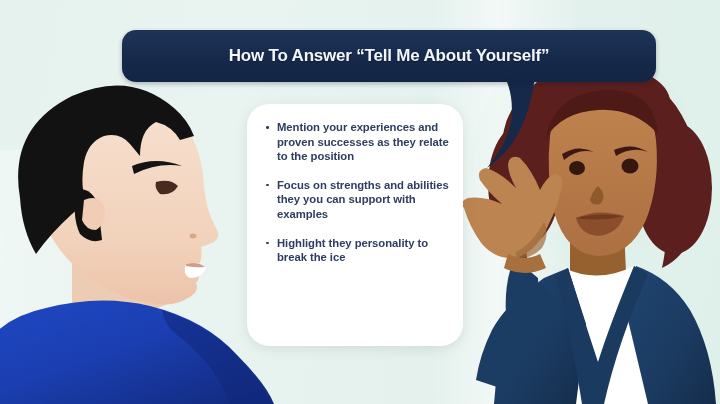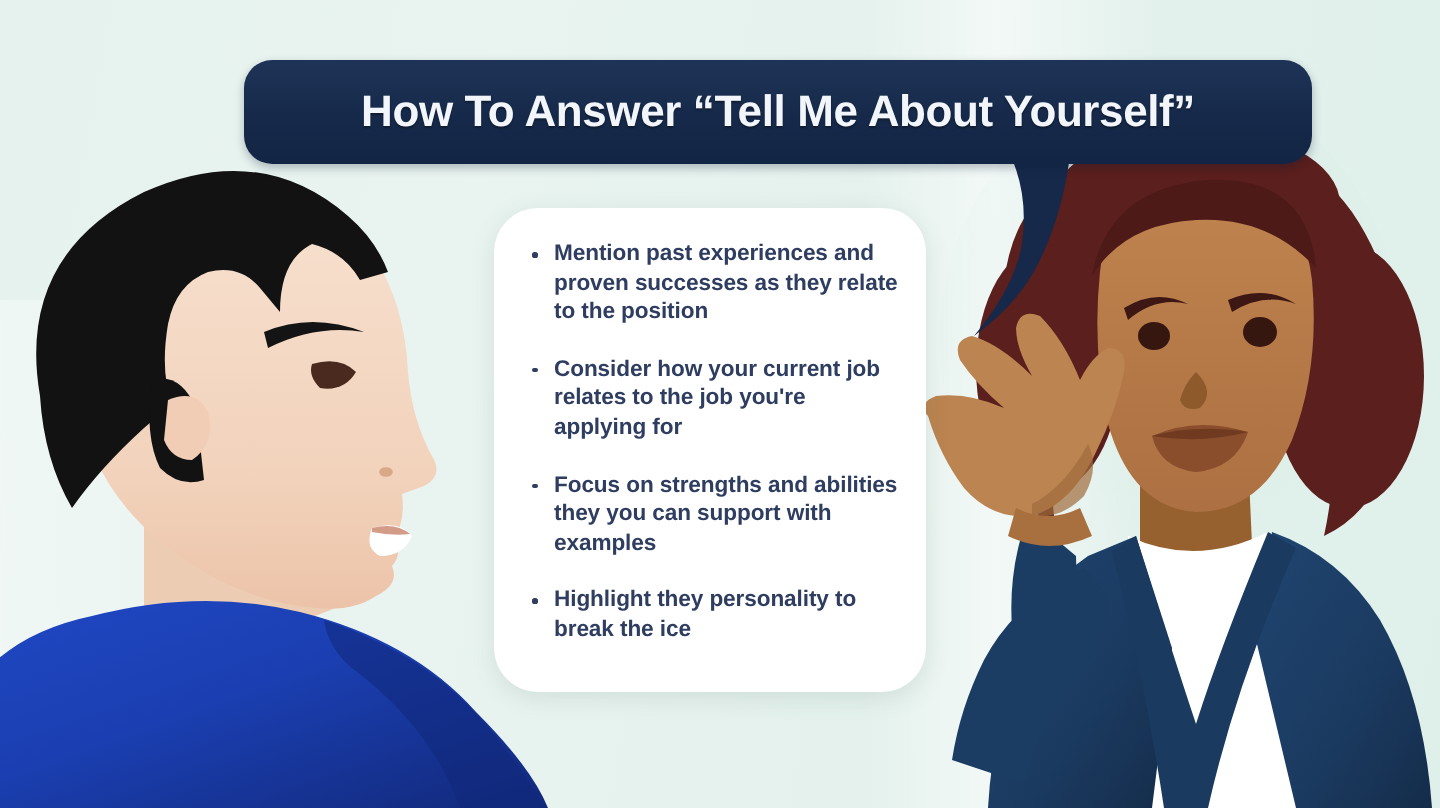--- a/index.html
+++ b/index.html
@@ -39,21 +39,21 @@
   
   .title-banner{
     position:absolute;left:122px;top:30px;width:534px;height:52px;
     background:linear-gradient(180deg,#1e3457 0%,#16294a 55%,#132544 100%);
     border-radius:14px;
     box-shadow:0 2px 5px rgba(10,25,50,.28);
     display:flex;align-items:center;justify-content:center;
     z-index:6;
   }
   .title-text{
-    color:#f2f6fb;font-size:22px;font-weight:bold;letter-spacing:-.2px;
+    color:#f2f6fb;font-size:17px;font-weight:bold;letter-spacing:-.2px;
     white-space:nowrap;
     text-shadow:0 1px 1px rgba(0,0,0,.35);
   }
   .bubble-tail{
     position:absolute;left:477px;top:78px;width:90px;height:92px;z-index:5;
   }
 
   
   .card{
     position:absolute;left:247px;top:104px;width:216px;height:242px;
@@ -253,21 +253,20 @@
              Q30 66 34 44
              Q37 22 30 4 Z" fill="#16294a"></path>
   </svg>
 
   <div class="title-banner">
     <span class="title-text">How To Answer “Tell Me About Yourself”</span>
   </div>
 
   <div class="card">
     <ul class="bullets">
-      <li class="bullet">Mention past experiences and proven successes as they relate to the position</li>
-      <li class="bullet">Consider how your current job relates to the job you're applying for</li>
+      <li class="bullet">Mention your experiences and proven successes as they relate to the position</li>
       <li class="bullet">Focus on strengths and abilities they you can support with examples</li>
       <li class="bullet">Highlight they personality to break the ice</li>
     </ul>
   </div>
 
 
 </div>
 
 </body></html>

